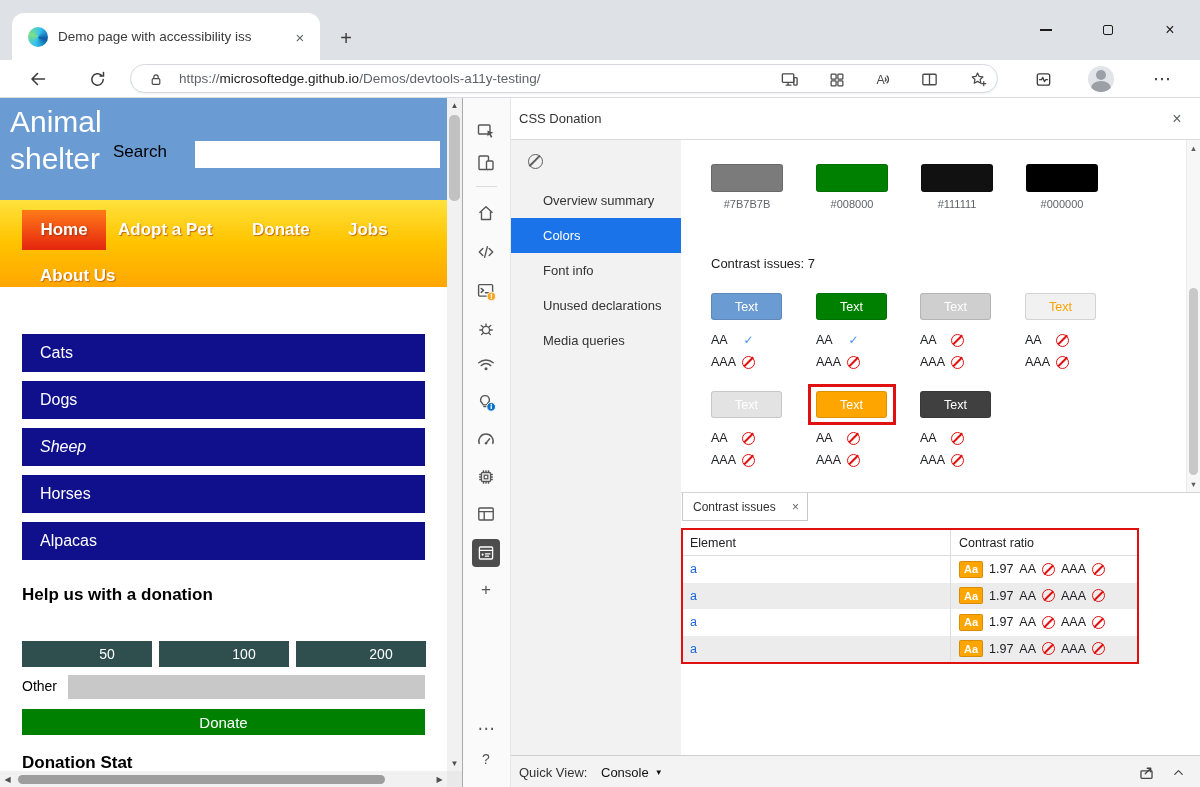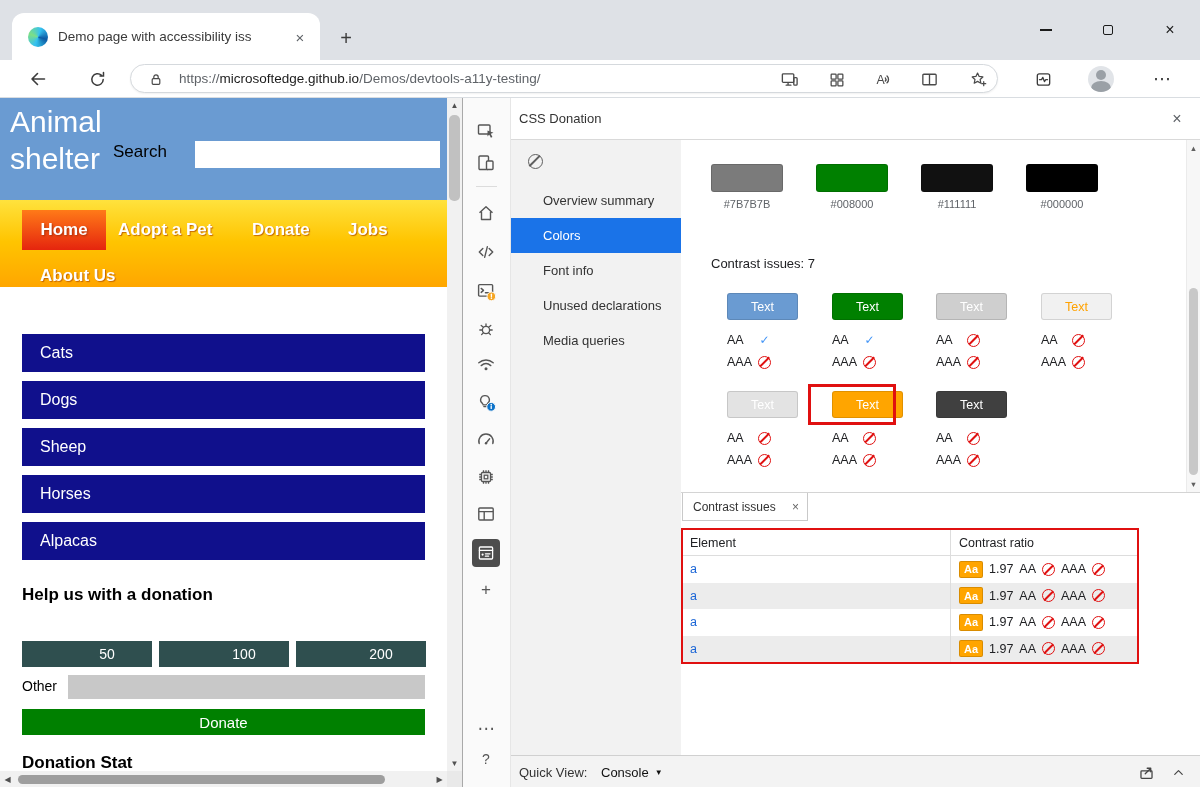--- a/index.html
+++ b/index.html
@@ -90,21 +90,21 @@
   .clear-glyph::after { content:""; position:absolute; left:-2px; top:5.1px; width:15px; height:1.6px; background:#5f5f5f; transform:rotate(-45deg); }
   .co-item { position:absolute; left:0; width:170px; height:35px; font-size:13px; color:#333;
              display:flex; align-items:center; padding-left:32px; }
   .co-item.sel { color:#fff; }
 
   .co-main { position:absolute; left:170px; top:0; right:0; height:100%; background:#fff; }
   .swatch { position:absolute; top:24px; width:72px; height:28px; border:1px solid rgba(0,0,0,.14); border-radius:3px; }
   .swatch-label { position:absolute; top:58px; width:72px; text-align:center; font-size:11px; color:#5f6368; }
   .contrast-heading { position:absolute; left:30px; top:116px; font-size:13px; color:#202124; }
 
-  .sample { position:absolute; width:71px;margin-left:16px; }
+  .sample { position:absolute; width:71px; }
   .c0{left:30px} .c1{left:135px} .c2{left:239px} .c3{left:344px}
   .r0{top:153px} .r1{top:251px}
   .sample-btn { height:27px; border:1px solid rgba(0,0,0,.12); border-radius:3px;
                 display:flex; align-items:center; justify-content:center; font-size:12.5px; }
   .status-line { display:flex; align-items:center; height:14px; }
   .aa-line { margin-top:13px; } .aaa-line { margin-top:8px; }
   .st-label { width:31px; font-size:12.5px; color:#202124; }
   .mark { width:13px; height:13px; display:inline-flex; align-items:center; justify-content:center;
           position:relative; font-size:12px; font-weight:bold; color:#4094f7; flex:none; }
   .mark.fail { border:1.5px solid #e01010; border-radius:50%; }
@@ -235,21 +235,21 @@
     </div>
     <div class="main-nav">
       <div class="nav-home">Home</div>
       <div class="nav-item" style="left:118px">Adopt a Pet</div>
       <div class="nav-item" style="left:252px">Donate</div>
       <div class="nav-item" style="left:348px">Jobs</div>
       <div class="nav-item" style="left:40px; top:56px">About Us</div>
     </div>
     <div class="animal-btn" style="top: 236px; background-color: rgb(16, 16, 140);">Cats</div>
     <div class="animal-btn" style="top: 283px; background-color: rgb(16, 16, 140);">Dogs</div>
-    <div class="animal-btn" style="top: 330px; background-color: rgb(16, 16, 140);">Sheep</div>
+    <div class="animal-btn" style="top: 330px; background-color: rgb(16, 16, 140); font-style: italic;">Sheep</div>
     <div class="animal-btn" style="top: 377px; background-color: rgb(16, 16, 140);">Horses</div>
     <div class="animal-btn" style="top: 424px; background-color: rgb(16, 16, 140);">Alpacas</div>
     <div class="donation-heading">Help us with a donation</div>
     <div class="amount-btn" style="left: 22px; background-color: rgb(47, 79, 79);">50</div>
     <div class="amount-btn" style="left: 159px; background-color: rgb(47, 79, 79);">100</div>
     <div class="amount-btn" style="left: 296px; background-color: rgb(47, 79, 79);">200</div>
     <div class="other-label">Other</div>
     <input class="other-input" value="" style="">
     <div class="donate-btn" style="background-color: rgb(0, 128, 0);">Donate</div>
     <div class="clipped-heading">Donation Stat</div>

